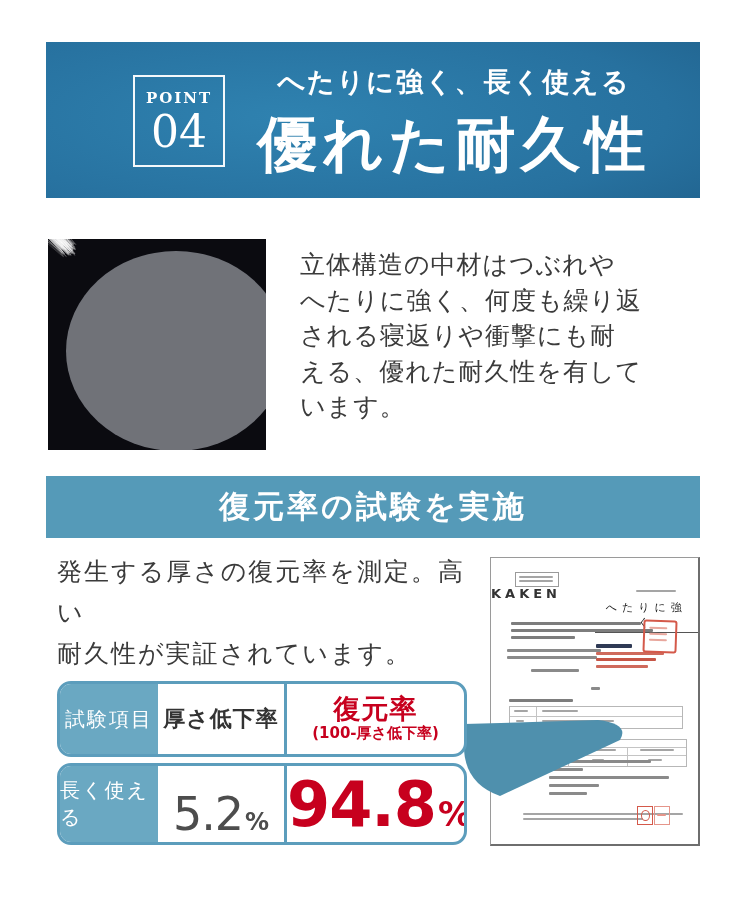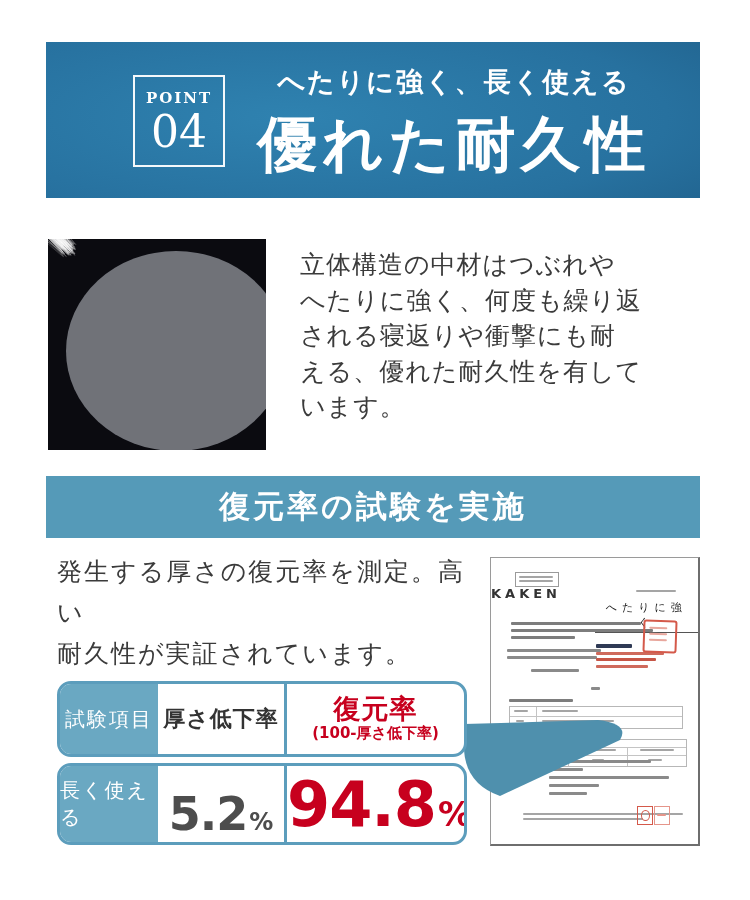--- a/index.html
+++ b/index.html
@@ -80,21 +80,21 @@
     width:98px;flex:none;background:#6aa8c2;color:#fff;
     display:flex;align-items:center;justify-content:center;
     font-size:20px;letter-spacing:2px;
   }
   .cell-mid{width:126px;flex:none;display:flex;flex-direction:column;align-items:center;justify-content:center;}
   .cell-right{flex:1;border-left:3px solid #5c9dbc;display:flex;flex-direction:column;align-items:center;justify-content:center;}
   .col1-header{color:#333;font-weight:bold;font-size:22px;letter-spacing:1px;}
   .col2-header{color:#c7001e;font-weight:bold;font-size:27px;letter-spacing:1px;line-height:1.05;}
   .col2-subheader{color:#c7001e;font-weight:bold;font-size:15px;margin-top:1px;}
   .value-row{display:flex;align-items:baseline;}
-  .val-gray{color:#4d4d4d;font-weight:bold;font-size:46px;letter-spacing:-1px;margin-top:20px;}
+  .val-gray{color:#4d4d4d;font-weight:normal;font-size:46px;letter-spacing:-1px;margin-top:20px;}
   .unit-gray{color:#4d4d4d;font-weight:bold;font-size:24px;margin-left:2px;}
   .val-red{color:#c7001e;font-weight:bold;font-size:62px;letter-spacing:-1px;}
   .unit-red{color:#c7001e;font-weight:bold;font-size:34px;margin-left:2px;}
 </style>
 </head>
 <body>
 
 <div class="hero">
   <div class="point-box">
     <div class="point-label">POINT</div>

